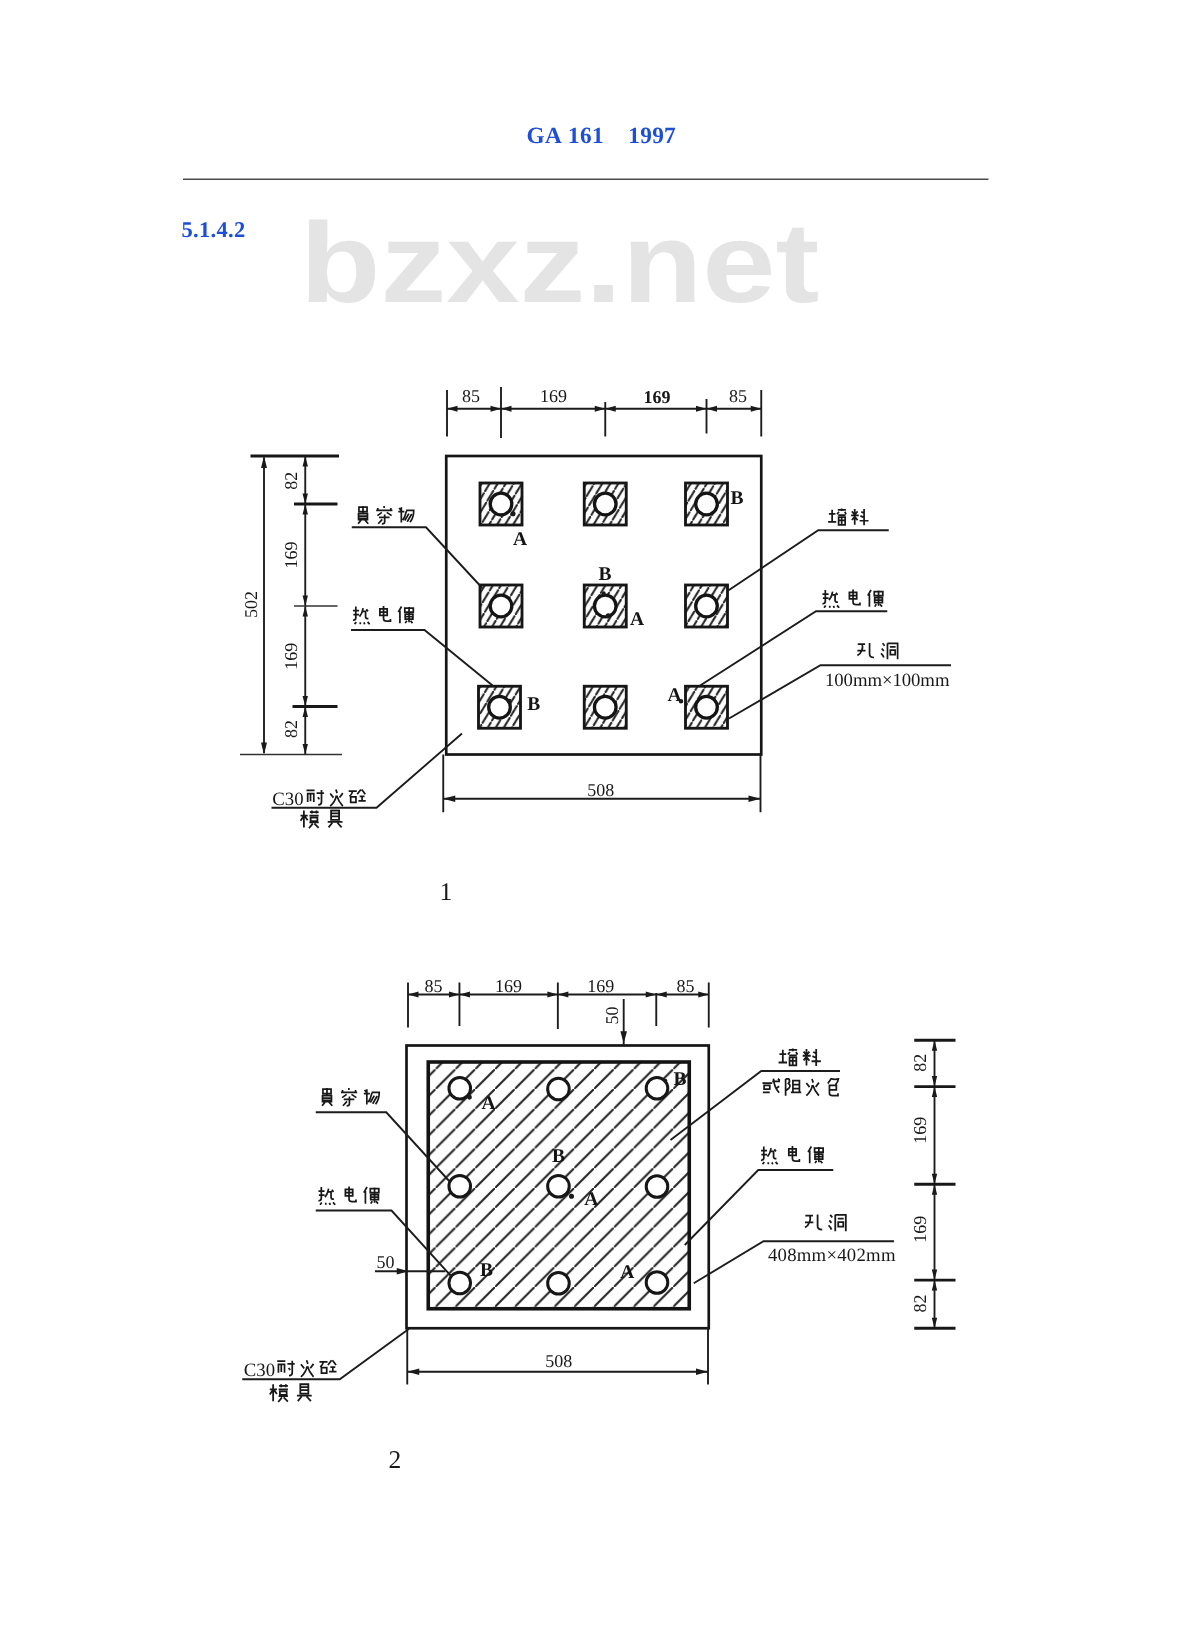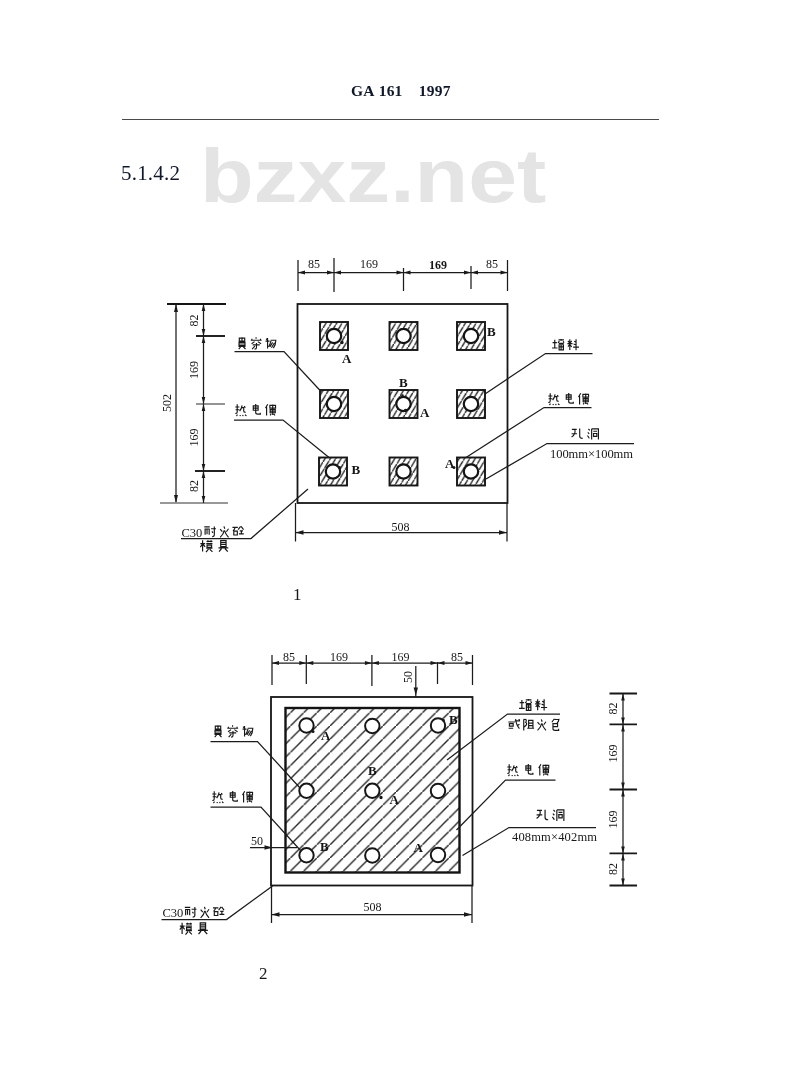--- a/index.html
+++ b/index.html
@@ -1,31 +1,31 @@
 <!DOCTYPE html>
 <html><head>
 <meta charset="utf-8">
 <style>
 html,body{margin:0;padding:0;background:#fff;}
 #page{position:relative;width:800px;height:1091px;background:#ffffff;overflow:hidden;}
 .ws{position:absolute;font-family:"Liberation Sans",sans-serif;}
-.sf{position:absolute;font-family:"Liberation Serif",serif;color:#0f172a;}
+.sf{position:absolute;font-family:"Liberation Serif",serif;color:#1d4ed8;}
 svg{position:absolute;left:0;top:0;}
 </style>
 </head>
 <body>
 <div id="page">
 
 <div class="ws" style="left:200px;top:132px;font-size:76px;font-weight:bold;color:#e4e4e4;letter-spacing:0px;transform:scaleX(1.155);transform-origin:0 0;">bzxz.net</div>
 
 <div class="sf" style="left:351px;top:82px;font-size:15.5px;font-weight:bold;letter-spacing:0.2px;">GA&nbsp;161&nbsp;&nbsp;&nbsp;&nbsp;1997</div>
 
 <div style="position:absolute;left:122px;top:119px;width:537px;height:1px;background:#4a4a4a;"></div>
 
-<div class="sf" style="left:121px;top:161px;font-size:21px;font-weight:normal;letter-spacing:0.2px;">5.1.4.2</div>
+<div class="sf" style="left:121px;top:146px;font-size:15px;font-weight:bold;letter-spacing:0.2px;">5.1.4.2</div>
 <svg width="800" height="1091" viewBox="0 0 800 1091">
 <defs>
 <pattern id="h1" width="6.5" height="6.5" patternUnits="userSpaceOnUse" patternTransform="rotate(-14)">
 <path d="M-1,7.5L7.5,-1" stroke="#1e1e1e" stroke-width="1.3" fill="none"></path>
 </pattern>
 <pattern id="h2" width="13.2" height="13.2" patternUnits="userSpaceOnUse">
 <path d="M-2,15.2L15.2,-2" stroke="#242424" stroke-width="1.4" fill="none"></path>
 </pattern>
 <symbol id="guan" viewBox="0 0 96 96">
           <path class="cj" d="M28,8h40v22h-40z M48,2v34 M26,40h44v30h-44z M26,52h44 M26,63h44 M38,72l-14,18 M58,72l16,18"></path>

